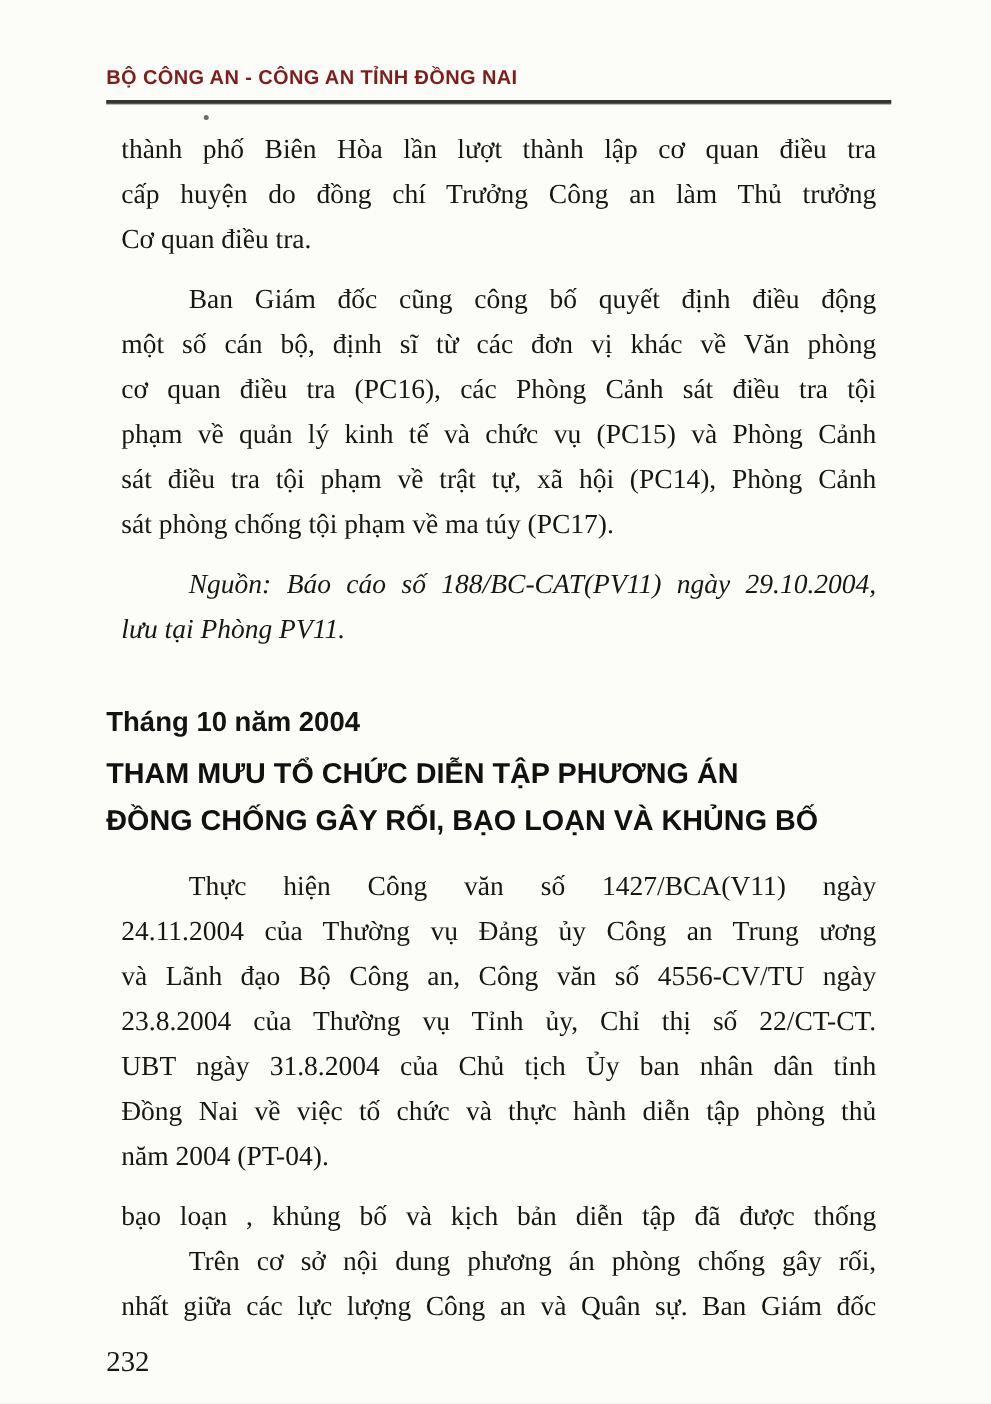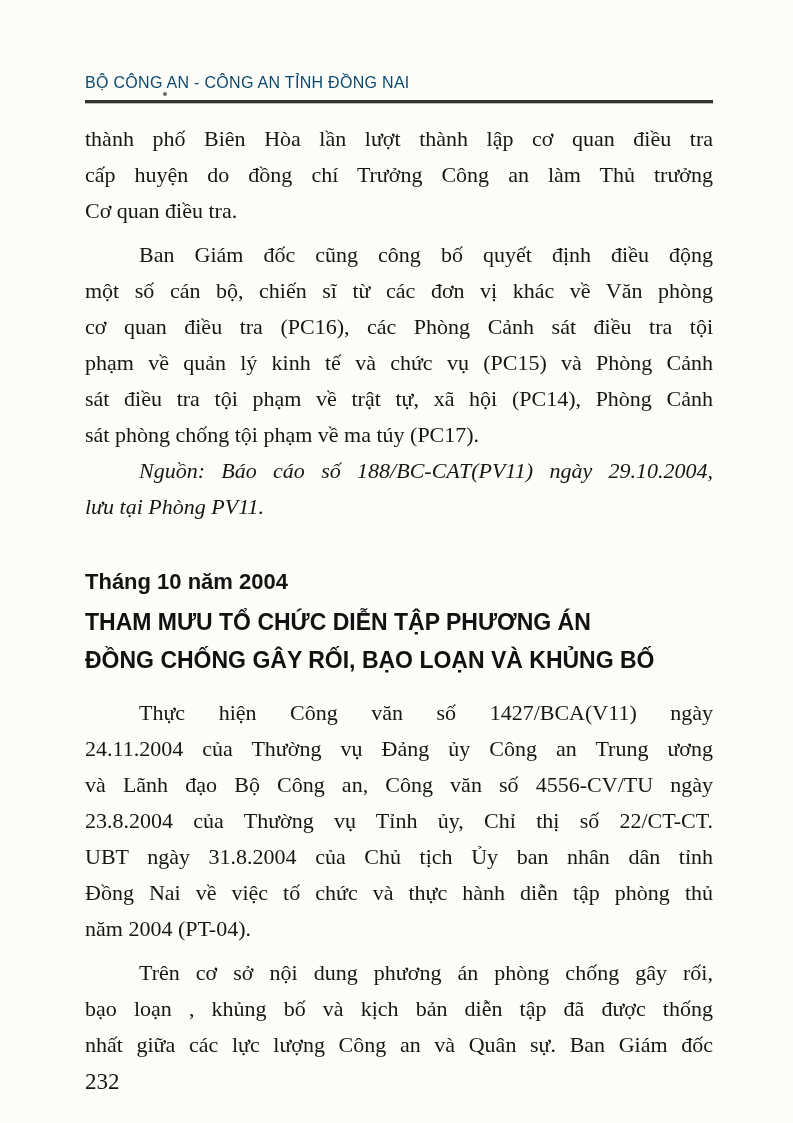--- a/index.html
+++ b/index.html
@@ -10,26 +10,25 @@
     margin: 0 auto;
     background: #fcfcf9;
     box-sizing: border-box;
     padding: 52px 80px 0 85px;
     font-family: "Liberation Serif", serif;
     color: #171614;
     overflow: hidden;
   }
   .doc-header {
     font-family: "Liberation Sans", sans-serif;
-    font-weight: 400;
+    font-weight: 700;
     font-size: 16px;
     line-height: 22px;
     letter-spacing: 0.3px;
-    color: #0c4a6e;
-    margin-top: 20px;
+    color: #7f1d1d;
   }
   .header-rule {
     height: 3px;
     background: #343434;
     margin-top: 6px;
     box-shadow: 0 1px 0 rgba(60,60,60,.35);
   }
   .scan-dot {
     position: absolute;
     left: 163px;
@@ -42,21 +41,21 @@
   .content { margin-top: 18px; }
   .body-line {
     font-size: 22px;
     line-height: 36px;
     overflow: hidden;
     white-space: normal;
   }
   .jline { text-align: justify; text-align-last: justify; text-justify: inter-word; }
   .lline { text-align: left; }
   .indent { text-indent: 54px; }
-  .para { margin: 0; }
+  .para { margin: 12px; }
   .gap-s { margin-top: 8px; }
   .source-note { font-style: italic; }
   .source-note .body-line { font-size: 22px; }
   .section-date {
     margin-top: 42px;
     font-family: "Liberation Sans", sans-serif;
     font-weight: 700;
     font-size: 22px;
     line-height: 30px;
     color: #131313;
@@ -88,21 +87,21 @@
   <div class="content">
 
     <div class="para">
       <div class="body-line jline">thành phố Biên Hòa lần lượt thành lập cơ quan điều tra</div>
       <div class="body-line jline">cấp huyện do đồng chí Trưởng Công an làm Thủ trưởng</div>
       <div class="body-line lline">Cơ quan điều tra.</div>
     </div>
 
     <div class="para gap-s">
       <div class="body-line jline indent">Ban Giám đốc cũng công bố quyết định điều động</div>
-      <div class="body-line jline">một số cán bộ, chiến sĩ từ các đơn vị khác về Văn phòng</div>
+      <div class="body-line jline">một số cán bộ, định sĩ từ các đơn vị khác về Văn phòng</div>
       <div class="body-line jline">cơ quan điều tra (PC16), các Phòng Cảnh sát điều tra tội</div>
       <div class="body-line jline">phạm về quản lý kinh tế và chức vụ (PC15) và Phòng Cảnh</div>
       <div class="body-line jline">sát điều tra tội phạm về trật tự, xã hội (PC14), Phòng Cảnh</div>
       <div class="body-line lline">sát phòng chống tội phạm về ma túy (PC17).</div>
     </div>
 
     <div class="para source-note">
       <div class="body-line jline indent">Nguồn: Báo cáo số 188/BC-CAT(PV11) ngày 29.10.2004,</div>
       <div class="body-line lline">lưu tại Phòng PV11.</div>
     </div>
@@ -118,21 +117,21 @@
       <div class="body-line jline indent">Thực hiện Công văn số 1427/BCA(V11) ngày</div>
       <div class="body-line jline">24.11.2004 của Thường vụ Đảng ủy Công an Trung ương</div>
       <div class="body-line jline">và Lãnh đạo Bộ Công an, Công văn số 4556-CV/TU ngày</div>
       <div class="body-line jline">23.8.2004 của Thường vụ Tỉnh ủy, Chỉ thị số 22/CT-CT.</div>
       <div class="body-line jline">UBT ngày 31.8.2004 của Chủ tịch Ủy ban nhân dân tỉnh</div>
       <div class="body-line jline">Đồng Nai về việc tố chức và thực hành diễn tập phòng thủ</div>
       <div class="body-line lline">năm 2004 (PT-04).</div>
     </div>
 
     <div class="para gap-s">
+      <div class="body-line jline">bạo loạn , khủng bố và kịch bản diễn tập đã được thống</div>
       <div class="body-line jline indent">Trên cơ sở nội dung phương án phòng chống gây rối,</div>
-      <div class="body-line jline">bạo loạn , khủng bố và kịch bản diễn tập đã được thống</div>
       <div class="body-line jline">nhất giữa các lực lượng Công an và Quân sự. Ban Giám đốc</div>
     </div>
 
     <div class="page-number">232</div>
 
   </div>
 </div>
 
 </body></html>

